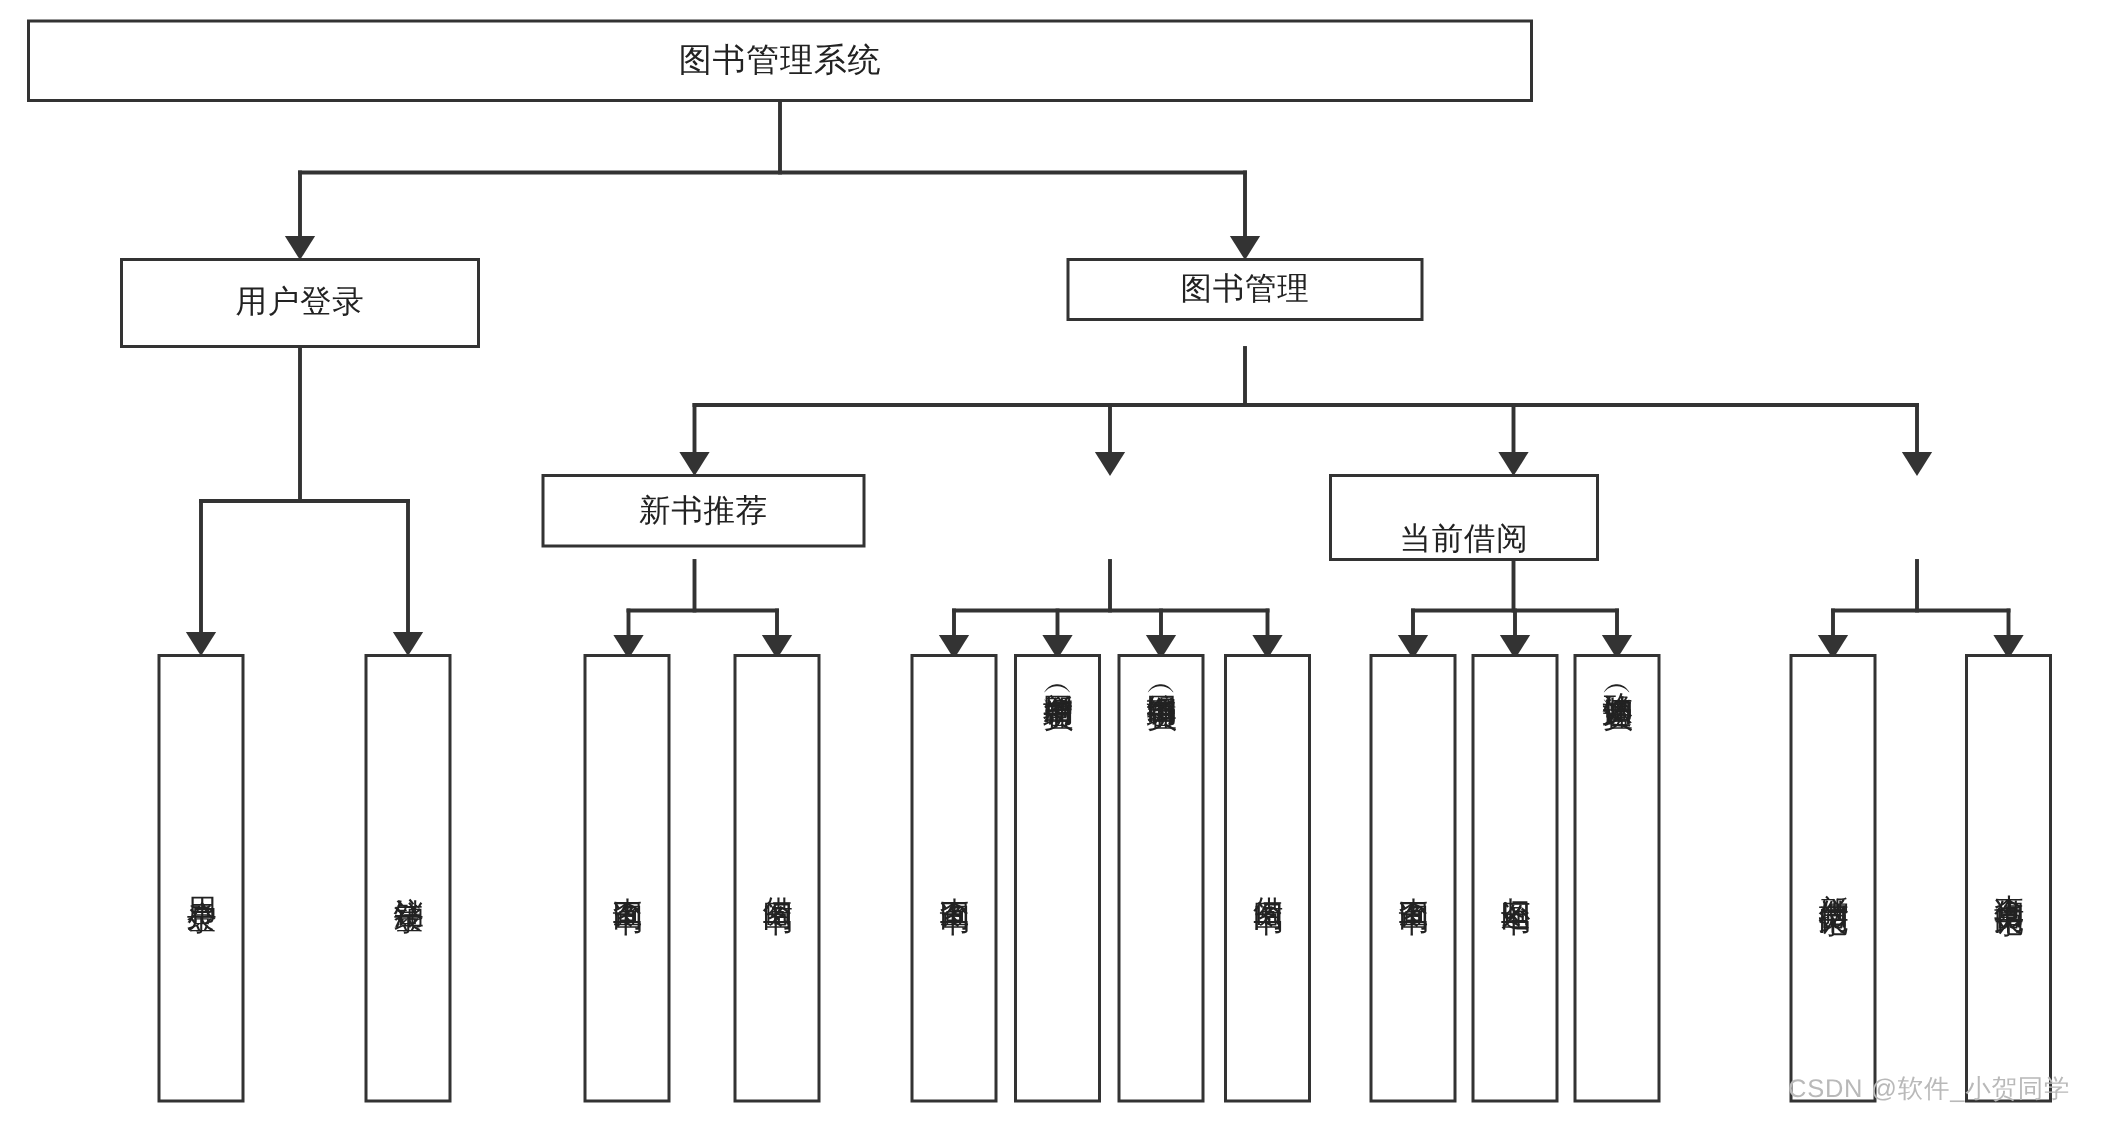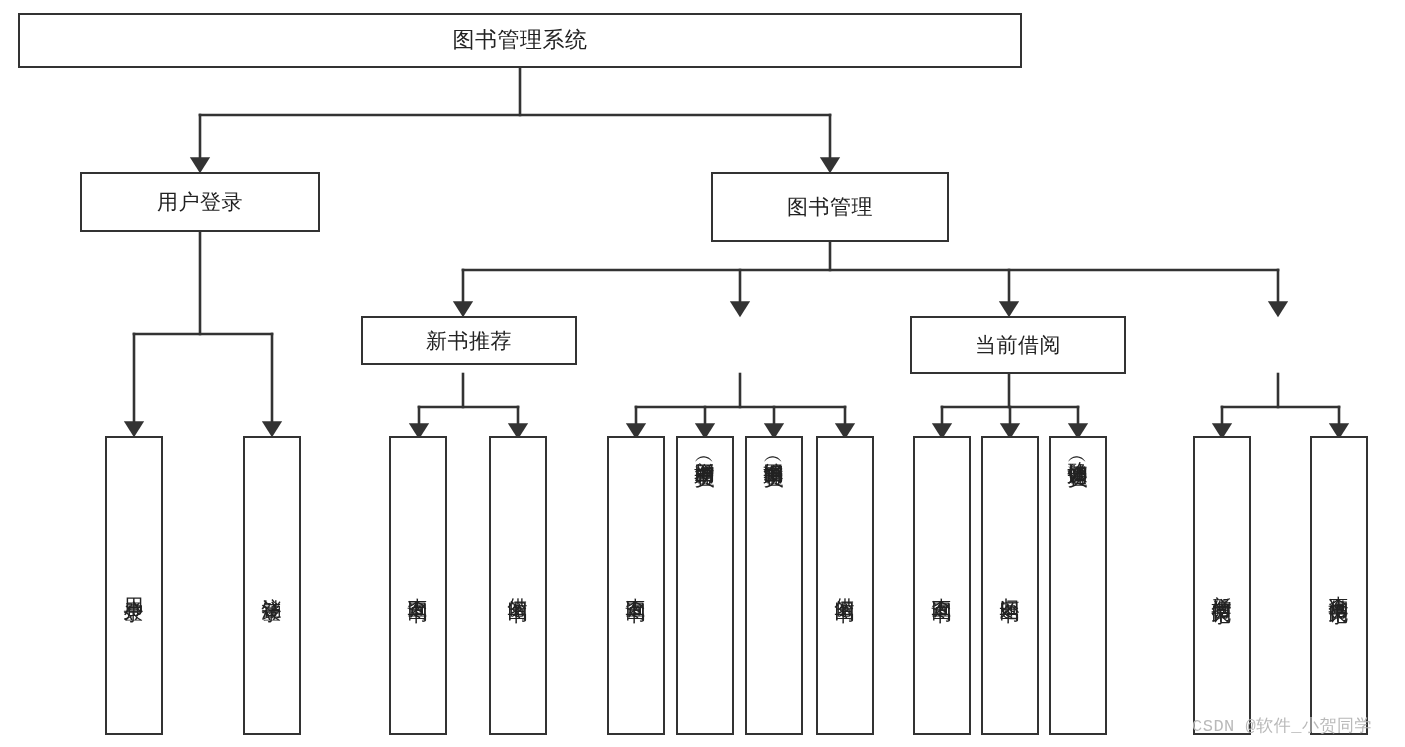--- a/index.html
+++ b/index.html
@@ -138,28 +138,28 @@
     </g>
   </svg>
 
   <div class="node horiz root" style="left:18px; top:13px; width:1004px; height:55px;">
     <span class="node-label">图书管理系统</span>
   </div>
 
   <div class="node horiz" style="left:80px; top:172px; width:240px; height:60px;">
     <span class="node-label">用户登录</span>
   </div>
-  <div class="node horiz" style="left:711px; top:172px; width:238px; height:70px;">
+  <div class="node horiz" style="left:711px; top:172px; width:238px; height:42px;">
     <span class="node-label">图书管理</span>
   </div>
 
   <div class="node horiz" style="left:361px; top:316px; width:216px; height:49px;">
     <span class="node-label">新书推荐</span>
   </div>
-  <div class="node horiz" style="left:910px; top:316px; width:216px; height:58px;">
+  <div class="node horiz" style="left:886px; top:316px; width:180px; height:58px;align-items:flex-end;">
     <span class="node-label">当前借阅</span>
   </div>
 
   <div class="node vert center" style="left:105px; top:436px; width:58px; height:299px;">
     <span class="node-label">用户登录</span>
   </div>
   <div class="node vert center" style="left:243px; top:436px; width:58px; height:299px;">
     <span class="node-label">注销登录</span>
   </div>
 
@@ -193,15 +193,15 @@
     <span class="node-label">确认归还（管理员）</span>
   </div>
 
   <div class="node vert center" style="left:1193px; top:436px; width:58px; height:299px;">
     <span class="node-label">新增借阅记录</span>
   </div>
   <div class="node vert center" style="left:1310px; top:436px; width:58px; height:299px;">
     <span class="node-label">查询借阅记录</span>
   </div>
 
-  <div class="watermark" style="left:1192px; top:714px;font-family:Liberation Mono, monospace;">CSDN @软件_小贺同学</div>
+  <div class="watermark" style="left:1192px; top:714px;">CSDN @软件_小贺同学</div>
 
 </div>
 
 </body></html>

